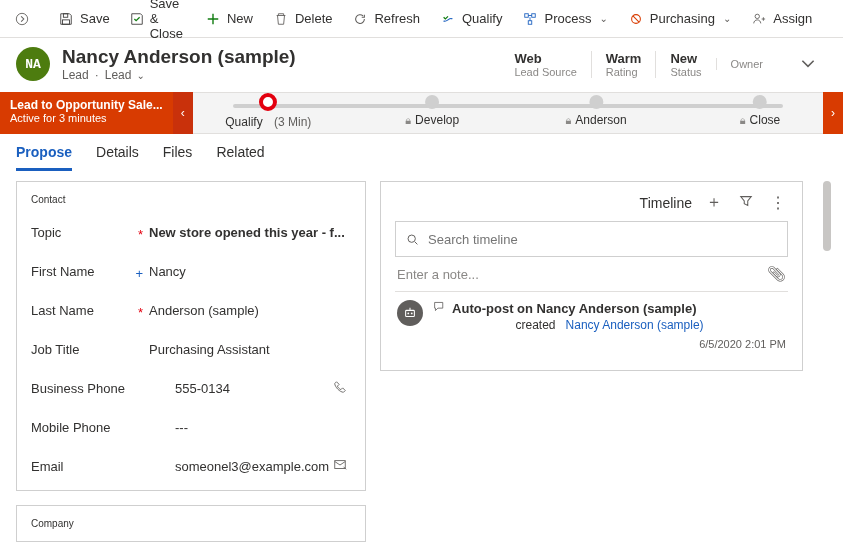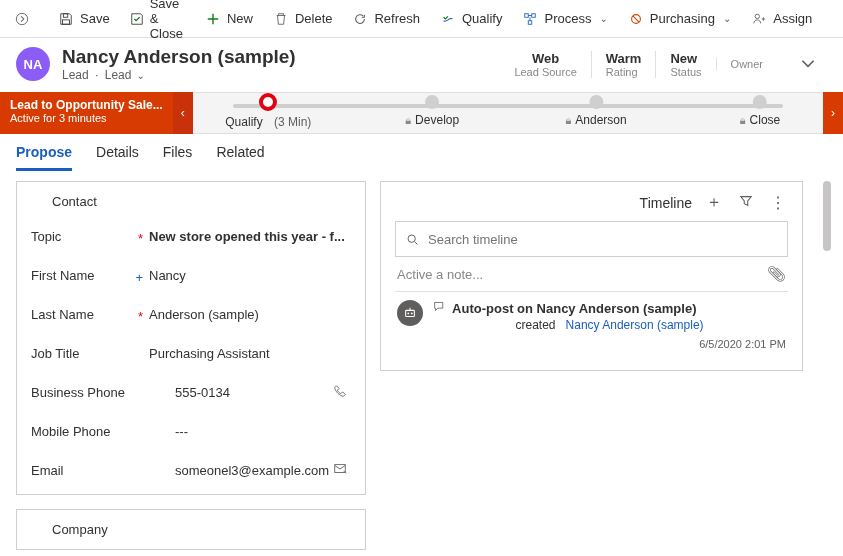--- a/index.html
+++ b/index.html
@@ -30,30 +30,30 @@
   .icon { display: inline-flex; align-items: center; justify-content: center; width: 16px; height: 16px; }
   .chev { font-size: 10px; color:#605e5c; margin-left:2px;}
   .vdots { font-size: 18px; color:#605e5c; padding:0 8px; cursor:pointer;}
   
   .header {
     display:flex; align-items:center; padding: 8px 16px 10px 16px;
     gap:12px;
   }
   .avatar {
     width:34px; height:34px; border-radius:50%;
-    background:#8b5cf6; color:#fff;
+    background:#4d7c0f; color:#fff;
     display:flex; align-items:center; justify-content:center;
-    font-size:13px; font-weight:600;
+    font-size:13px; font-weight:600;font-family:Liberation Mono, monospace;
   }
   .head-main { flex: 1 1 auto; }
   .head-title { font-size:19px; font-weight:600; }
   .head-sub { font-size:12px; color:#605e5c; display:flex; align-items:center; gap:6px;}
   .head-stats { display:flex; align-items:center; gap:0; }
   .stat { padding: 0 14px; border-left:1px solid #e1dfdd; }
-  .stat:first-child { border-left:none;text-align:center; }
+  .stat:first-child { border-left:none; }
   .stat .v { font-size:13px; font-weight:600; }
   .stat .l { font-size:11px; color:#8a8886; }
   .head-caret { padding:0 10px; cursor:pointer;}
   
   .bpf-row { display:flex; height:42px; }
   .bpf-badge {
     flex:0 0 158px; background:#d83b01; color:#fff;
     padding:6px 10px 4px 10px; position:relative;
     font-size:12px;
   }
@@ -98,21 +98,21 @@
   
   .body {
     display:flex; gap:14px; padding:10px 10px 0 16px;
     height: calc(556px - 38px - 56px - 42px - 36px);
   }
   .panel {
     border:1px solid #cfcfcf; background:#fff;
   }
   .left-col { flex:0 0 345px; display:flex; flex-direction:column; gap:14px;}
   .contact-panel { padding:12px 14px 4px 14px; }
-  .sect-title { font-size:13px; color:#323130; margin-bottom:8px;margin-left:21px;}
+  .sect-title { font-size:10px; color:#323130; margin-bottom:8px;}
   .field-row { display:flex; align-items:center; height:39px; font-size:13px;}
   .field-lab { flex:0 0 118px; color:#323130; position:relative;}
   .req { color:#e3000f; position:absolute; right:6px; top:2px; font-size:13px;}
   .rec { color:#1a5fbf; position:absolute; right:6px; top:2px; font-size:13px;}
   .field-val { flex:1 1 auto; color:#323130;}
   .field-val.bold { font-weight:600;}
   .row-icon { color:#605e5c; font-size:14px; padding:0 4px; cursor:pointer;}
   .company-panel { padding:12px 14px; }
   
   .timeline-panel { flex:1 1 auto; padding:10px 14px; min-height:190px; height:190px;}
@@ -393,21 +393,21 @@
     <div class="search-wrap">
       <span class="icon">
           <svg viewBox="0 0 16 16" width="13" height="13">
             <circle cx="7" cy="7" r="4.5" fill="none" stroke="#605e5c" stroke-width="1.2"></circle>
             <path d="M11 11l3 3" stroke="#605e5c" stroke-width="1.2"></path>
           </svg>
         </span>
       <input type="text" placeholder="Search timeline" style="">
     </div>
     <div class="note-row">
-      <span>Active a note...</span>
+      <span>Enter a note...</span>
       <span style="color:#605e5c;font-size:15px;">📎︎</span>
     </div>
     <div class="tl-item">
       <div class="tl-avatar">
         <svg viewBox="0 0 16 16" width="14" height="14">
             <rect x="3" y="5" width="10" height="7" rx="1" fill="none" stroke="#fff" stroke-width="1.2"></rect>
             <circle cx="6" cy="8.5" r="1" fill="#fff"></circle>
             <circle cx="10" cy="8.5" r="1" fill="#fff"></circle>
             <path d="M8 2v3" stroke="#fff" stroke-width="1.2"></path>
           </svg>

